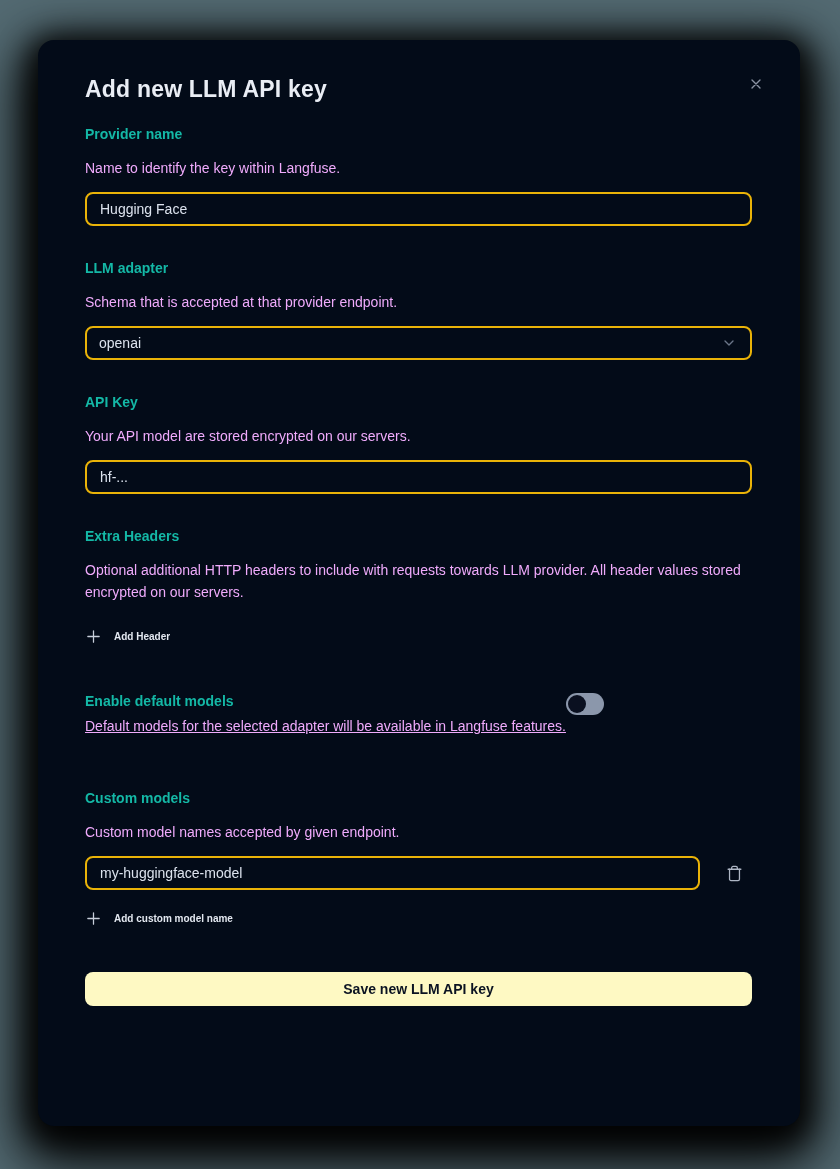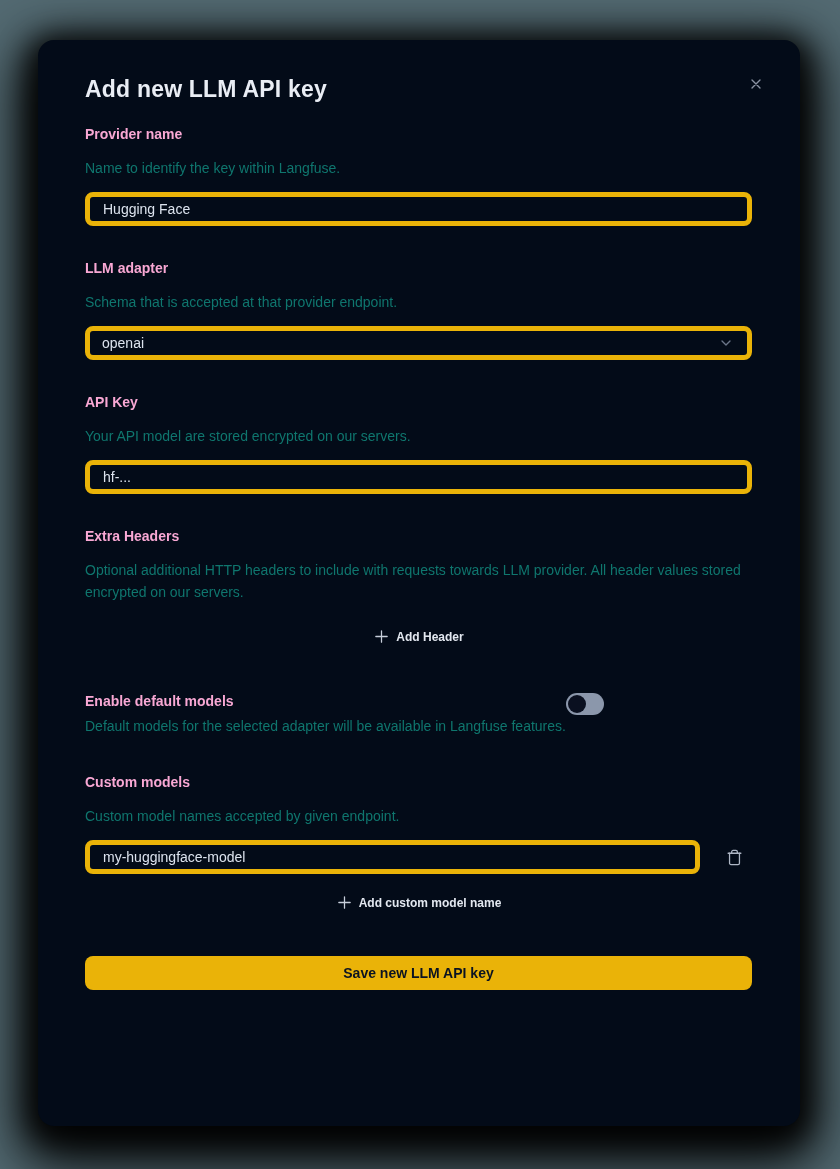--- a/index.html
+++ b/index.html
@@ -29,69 +29,69 @@
     position: absolute; top: -6px; right: -18px;
     width: 28px; height: 28px;
     background: transparent; border: none; cursor: pointer;
     display: flex; align-items: center; justify-content: center;
     color: #8B93A3;
   }
 
   .field-group { margin-bottom: 33px; }
   .field-label {
     display: block;
-    font-size: 14px; font-weight: 700; color: #f9a8d4;
+    font-size: 14px; font-weight: 700; color: #14b8a6;
     line-height: 18px; margin-bottom: 14px;
   }
   .field-desc {
-    font-size: 14px; font-weight: 400; color: #0f766e;
+    font-size: 14px; font-weight: 400; color: #f0abfc;
     line-height: 22px; margin-bottom: 13px;
   }
   .text-input, .select-box {
     width: 100%; height: 34px;
     background: transparent;
-    border: 5px solid #eab308;
+    border: 2px solid #eab308;
     border-radius: 8px;
     color: #DCE3EE;
     font-size: 14px;
     font-family: "Liberation Sans", sans-serif;
     padding: 0 13px;
     outline: none;
   }
   .text-input::placeholder { color: #DCE3EE; }
 
   .select-box {
     display: flex; align-items: center; justify-content: space-between;
     cursor: pointer;
     padding-left: 12px;
   }
   .select-value { font-size: 14px; color: #DCE3EE; }
   .chevron { color: #6B7689; display: flex; }
 
   .center-action {
-    display: flex; align-items: center; justify-content: center;
-    gap: 6px;
+    display: flex; align-items: center; 
+    gap: 12px;
     width: 100%;
     background: transparent; border: none; cursor: pointer;
     color: #E3E8F0;
-    font-size: 12px; font-weight: 700;
+    font-size: 10px; font-weight: 700;
     font-family: "Liberation Sans", sans-serif;
     padding: 6px 0;
   }
   .center-action .plus { color: #C7CEDA; display: flex; }
   .mt-headers { margin-top: 19px; }
   .mt-models { margin-top: 14px; }
 
   .toggle-row {
     display: flex; align-items: flex-start; justify-content: flex-start;
     margin-top: 41px; margin-bottom: 36px;
   }
   .toggle-texts { max-width: 610px; }
   .toggle-texts .field-label { margin-bottom: 5px; }
-  .toggle-texts .field-desc { margin-bottom: 0; }
+  .toggle-texts .field-desc { margin-bottom: 16px; text-decoration: underline; }
   .toggle {
     position: relative;
     width: 38px; height: 22px;
     border-radius: 999px;
     background: #8B97AB;
     border: none; cursor: pointer;
     flex: none; margin-top: 1px;
   }
   .toggle-knob {
     position: absolute; left: 2px; top: 2px;
@@ -107,21 +107,21 @@
     width: 24px; height: 24px;
     background: transparent; border: none; cursor: pointer;
     display: flex; align-items: center; justify-content: center;
     color: #AEB6C4;
   }
 
   .save-btn {
     display: block;
     width: 100%; height: 34px;
     margin-top: 39px;
-    background: #eab308;
+    background: #fef9c3;
     color: #0B1322;
     border: none; border-radius: 8px;
     font-size: 14px; font-weight: 700;
     font-family: "Liberation Sans", sans-serif;
     cursor: pointer;
   }
 </style>
 </head>
 <body>
 

